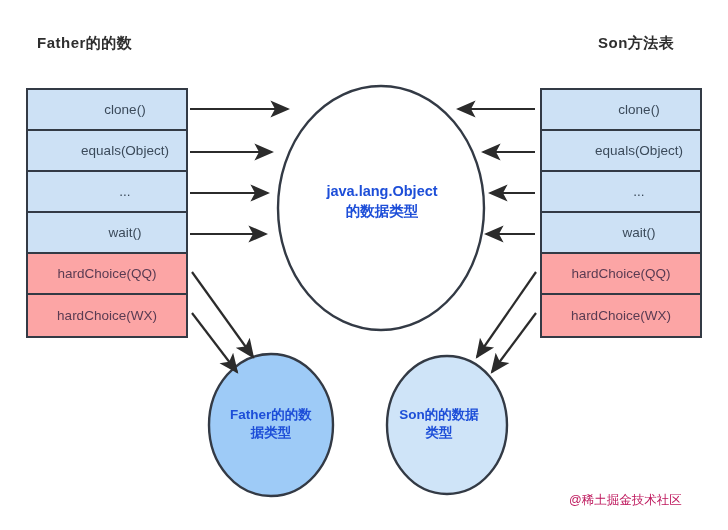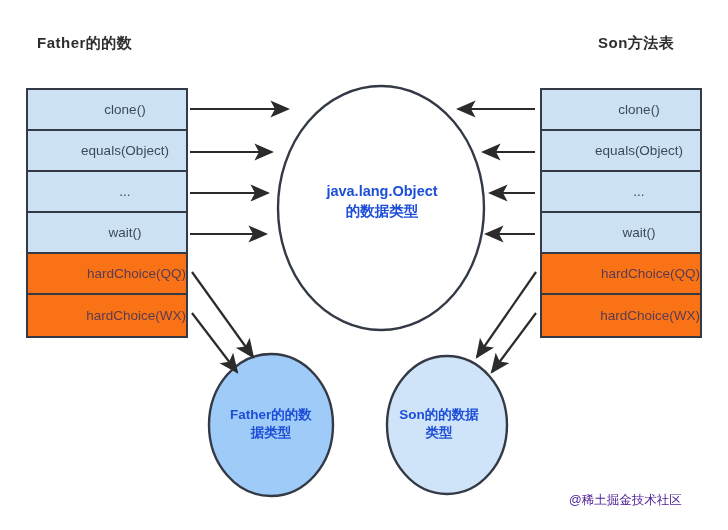--- a/index.html
+++ b/index.html
@@ -51,23 +51,22 @@
     font-size: 13.5px;
     border-bottom: 2px solid #333a45;
   }
   .method-row:last-child { border-bottom: none; }
   .method-row.blue {
     background: #cde1f5;
     color: #3b4a5a;
     padding-left: 36px;
   }
   .method-row.pink {
-    background: #f97316;
+    background: #fca5a5;
     color: #5a3b52;
-    justify-content: flex-end;
   }
 
   .node-label {
     position: absolute;
     text-align: center;
     font-weight: bold;
     color: #1d4ed8;
     line-height: 1.35;
     pointer-events: none;
   }
@@ -81,21 +80,21 @@
   }
   #label-son-type {
     left: 386px; top: 406px; width: 106px;
     font-size: 13.5px;
   }
   .watermark {
     position: absolute;
     left: 569px;
     top: 492px;
     font-size: 12.5px;
-    color: #4c1d95;
+    color: #be185d;
     white-space: nowrap;
   }
 </style>
 </head>
 <body>
 
 <div id="canvas">
 
   <svg class="svg-layer" viewBox="0 0 728 530">
     <defs>

